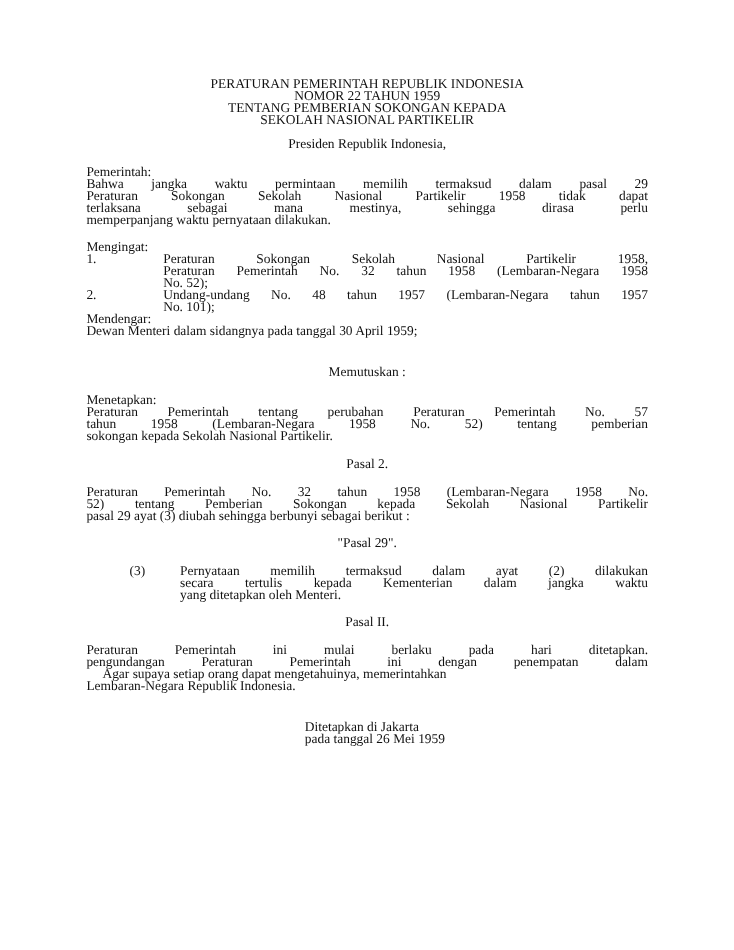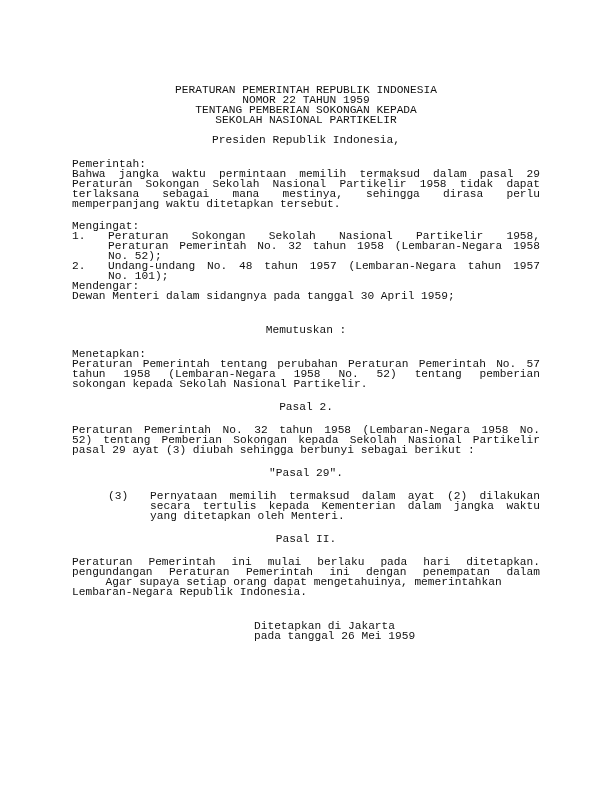--- a/index.html
+++ b/index.html
@@ -1,28 +1,28 @@
 <!DOCTYPE html>
 <html><head>
 <meta charset="utf-8">
 <style>
   html, body { margin: 0; padding: 0; background: #ffffff; }
   body { width: 612px; height: 792px; position: relative; overflow: hidden; }
   .page {
-    position: absolute; left: 72px; top: 85px; width: 468px;
-    font-family: Liberation Mono, monospace;
+    position: absolute; left: 72px; top: 65px; width: 468px;
+    font-family: Liberation Serif, serif;
     font-size: 11.2px; line-height: 10px; color: #111;
   }
   .line { white-space: pre; height: 10px; }
   .c { text-align: center; }
   .j { text-align: justify; text-align-last: justify; white-space: normal; }
   .blank { height: 10px; }
   .hang { display: flex; }
   .hang .num { width: 36px; flex: none; white-space: pre; }
-  .hang .txt { flex: 1; }
+  .hang .txt { flex: 1; margin-left: 28px; }
   .ind3 { padding-left: 36px; display: flex; }
   .ind3 .num { width: 42px; flex: none; }
   .sig { padding-left: 182px; }
 </style>
 </head>
 <body>
 
 <div class="page">
 
   <div>
@@ -34,21 +34,21 @@
   <div class="blank"></div>
   <div class="line c">Presiden Republik Indonesia,</div>
   <div class="blank"></div>
   <div class="blank" style="height:4px"></div>
 
   <div>
     <div class="line">Pemerintah:</div>
     <div class="line j">Bahwa jangka waktu permintaan memilih termaksud dalam pasal 29</div>
     <div class="line j">Peraturan Sokongan Sekolah Nasional Partikelir 1958 tidak dapat</div>
     <div class="line j">terlaksana sebagai mana mestinya, sehingga dirasa perlu</div>
-    <div class="line">memperpanjang waktu ditetapkan tersebut.</div>
+    <div class="line">memperpanjang waktu pernyataan dilakukan.</div>
   </div>
   <div class="blank"></div>
   <div class="blank" style="height:2px"></div>
 
   <div>
     <div class="line">Mengingat:</div>
     <div class="hang">
       <div class="num">1.</div>
       <div class="txt">
         <div class="line j">Peraturan Sokongan Sekolah Nasional Partikelir 1958,</div>

